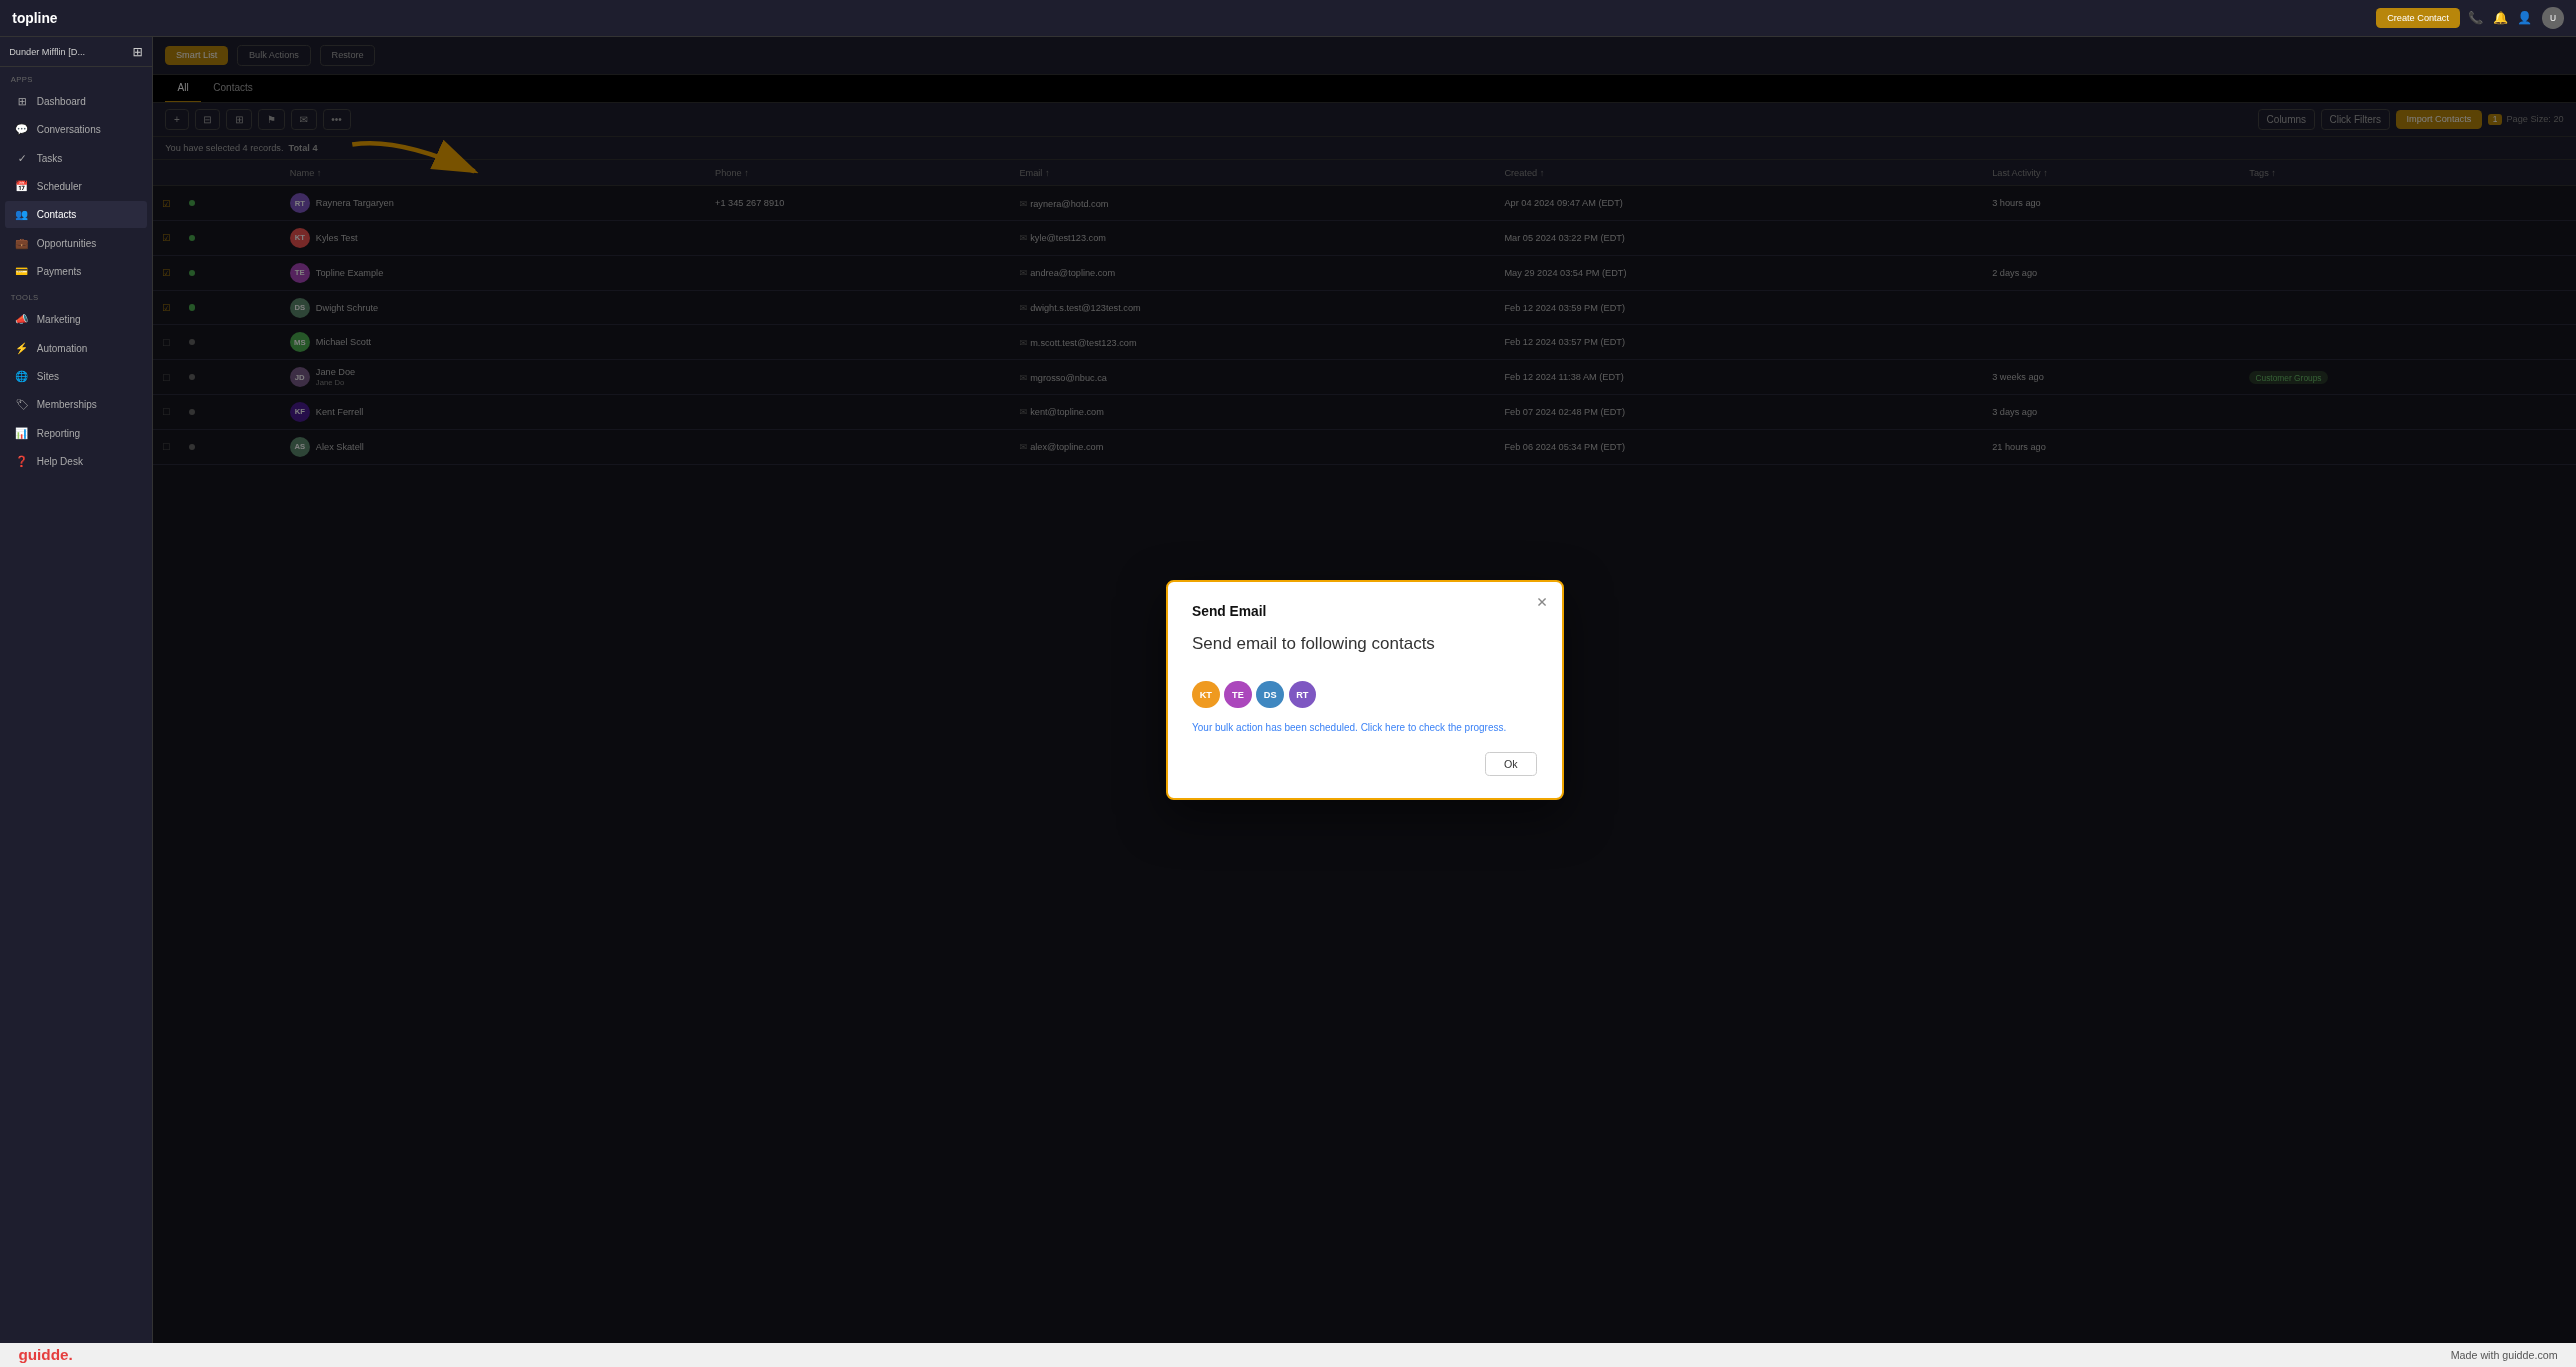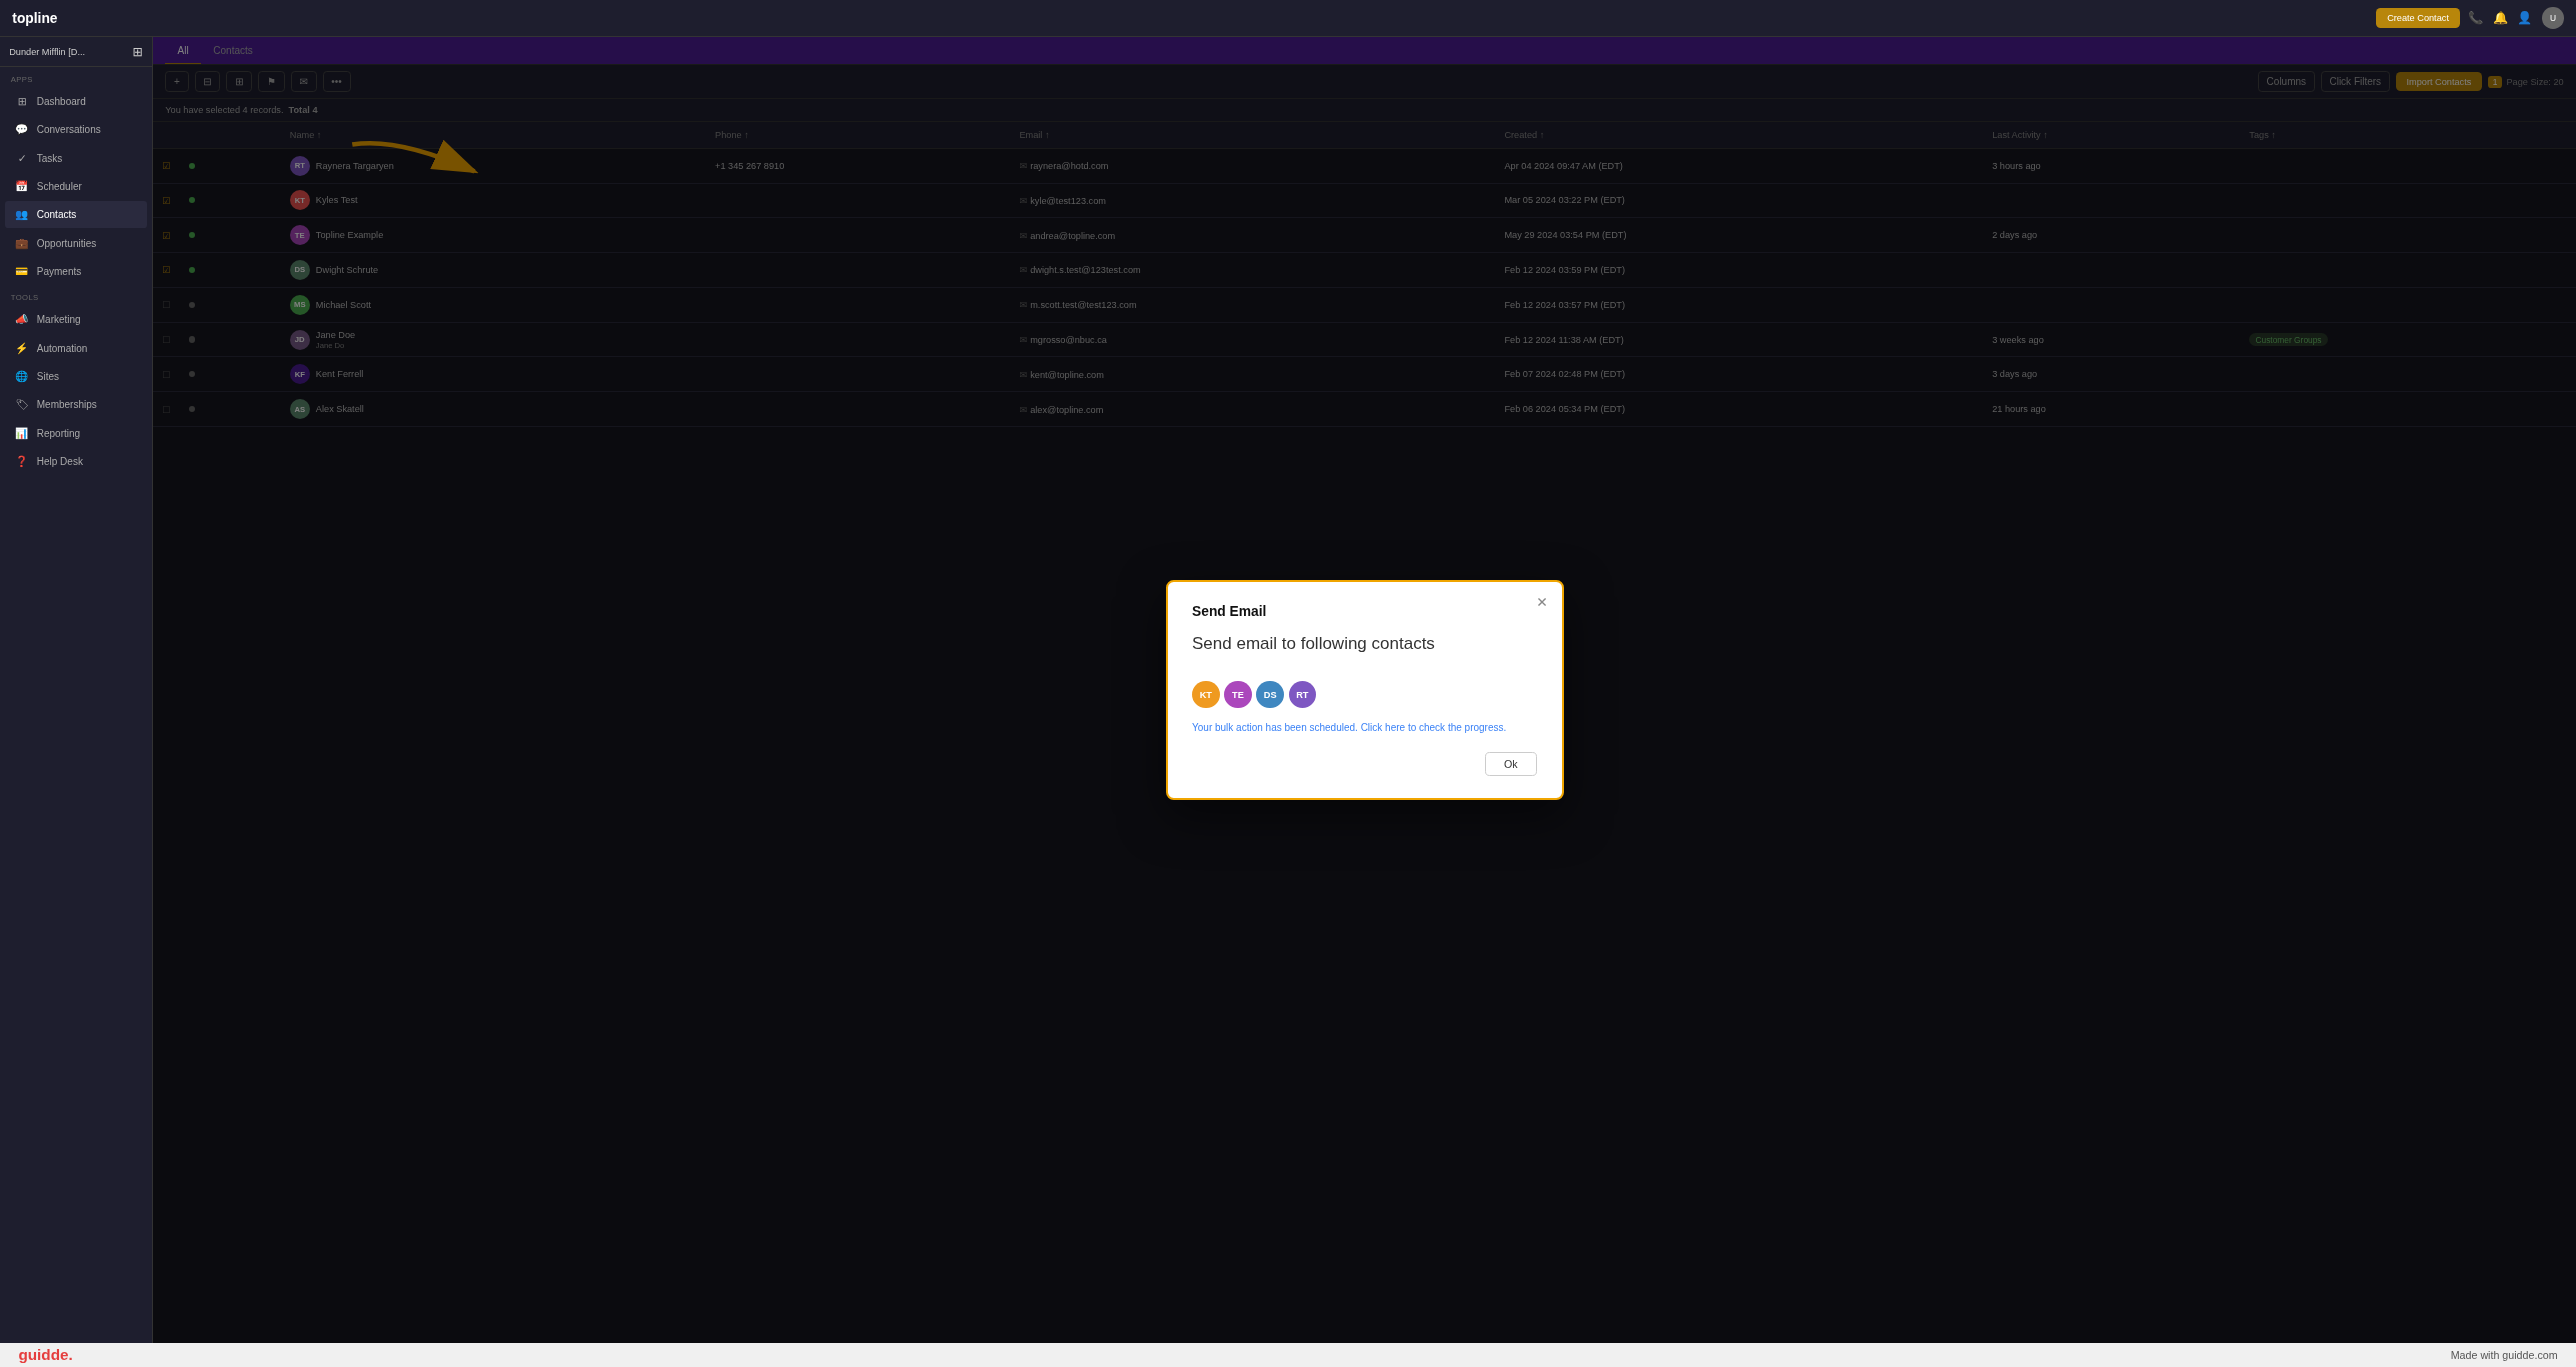--- a/index.html
+++ b/index.html
@@ -145,21 +145,21 @@
       font-size: 9.2px;
       cursor: pointer;
     }
 
     
     .tabs {
       display: flex;
       align-items: center;
       padding: 0 12.3px;
       border-bottom: 0.8px solid #333;
-      background: #4c1d95;
+      background: #000000;
       flex-shrink: 0;
     }
     .tab {
       padding: 7.7px 12.3px;
       font-size: 10px;
       color: #aaa;
       cursor: pointer;
       border-bottom: 1.5px solid transparent;
     }
     .tab.active {
@@ -472,20 +472,25 @@
       <span>Reporting</span>
     </div>
     <div class="sidebar-item">
       <span class="sidebar-item-icon">❓</span>
       <span>Help Desk</span>
     </div>
   </div>
 
   <div class="content">
 
+    <div class="content-header">
+      <button class="btn-smart-list">Smart List</button>
+      <button class="btn-outline">Bulk Actions</button>
+      <button class="btn-outline">Restore</button>
+    </div>
 
     <div class="tabs">
       <div class="tab active">All</div>
       <div class="tab">Contacts</div>
     </div>
 
     <div class="toolbar">
       <button class="toolbar-btn">+</button>
       <button class="toolbar-btn">⊟</button>
       <button class="toolbar-btn">⊞</button>

